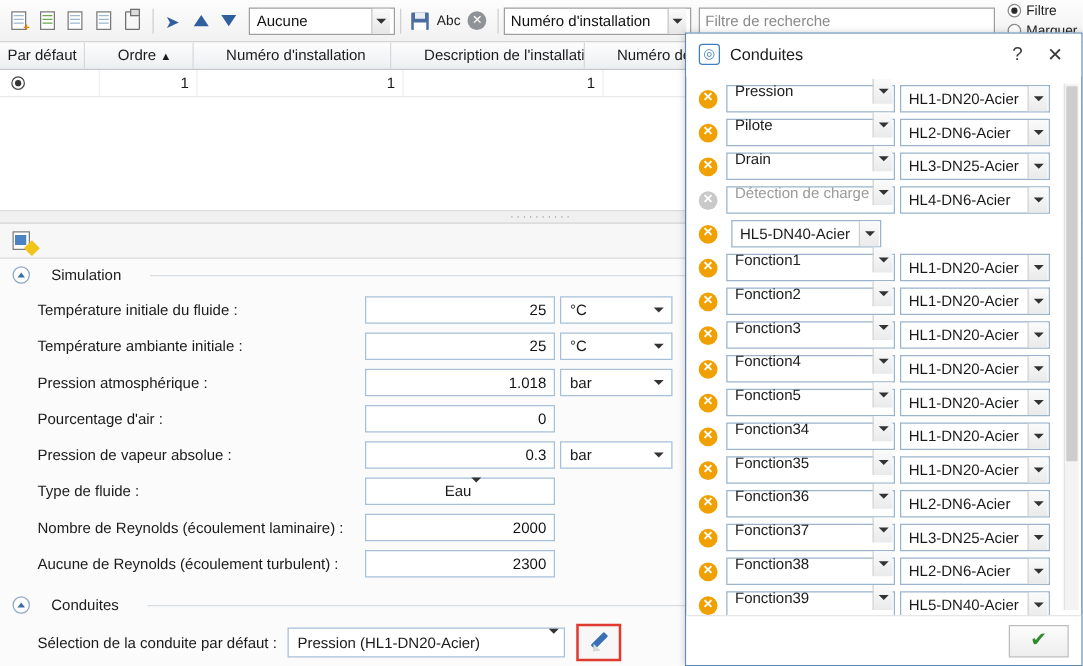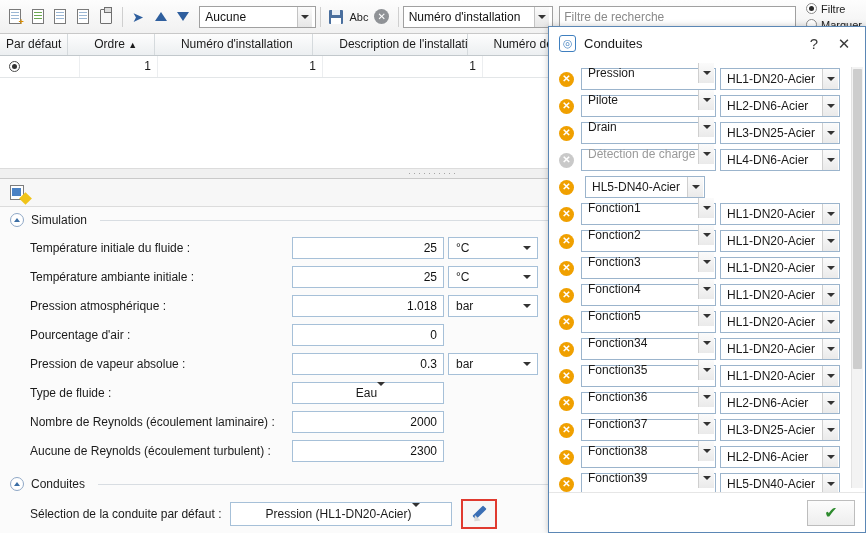--- a/index.html
+++ b/index.html
@@ -90,21 +90,21 @@
   .splitter .dots { letter-spacing:2px; color:#9a9a9a; font-size:9px; line-height:9px;}
   
   .lower {
     position:absolute;left:0;top:178px;width:866px;height:355px;background:#fbfbfb;border-top:1px solid #c9c9c9;
   }
   .panel-toolbar { height:28px; border-bottom:1px solid #dcdcdc; display:flex; align-items:center; padding-left:8px; background:#f7f7f7;}
   .pt-icon { width:22px;height:20px;position:relative; }
   .pt-icon .sheet{position:absolute;left:2px;top:2px;width:14px;height:15px;background:#fff;border:1px solid #7d7d7d;}
   .pt-icon .blue{position:absolute;left:4px;top:5px;width:9px;height:8px;background:#4a82c4;}
   .pt-icon .pencil{position:absolute;right:0;bottom:0;width:9px;height:9px;background:#f0c419;transform:rotate(45deg);}
-  .section-head { display:flex; align-items:center; height:26px; padding-left:10px; gap:7px; }
+  .section-head { display:flex; align-items:center; height:26px; padding-left:10px; gap:17px; }
   .chev-circle {
     width:14px;height:14px;border-radius:50%;border:1px solid #8fa8c6;background:#ffffff;
     display:flex;align-items:center;justify-content:center;
   }
   .chev-up { width:0;height:0;border-left:3px solid transparent;border-right:3px solid transparent;border-bottom:4px solid #3b6ea5;}
   .section-title { font-size:12px; color:#1c1c1c; }
   .section-rule { flex:1; height:1px; background:#d8dde2; margin-left:6px; margin-right:10px;}
   .form-row { display:flex; align-items:center; height:29px; padding-left:30px; }
   .form-label { width:262px; font-size:12px; color:#1b1b1b; }
   .field {
@@ -117,21 +117,21 @@
   }
   .unit .car { width:16px;height:20px;display:flex;align-items:center;justify-content:center;}
   .wide-field {
     width:152px;height:22px;border:1px solid #a6c0d8;background:#ffffff;
     display:flex;align-items:center;justify-content:center;padding:0 2px 0 7px;font-size:12px;
   }
   .conduit-row { display:flex; align-items:center; height:34px; padding-left:30px; }
   .conduit-label { width:200px; font-size:12px;}
   .conduit-combo {
     width:222px;height:24px;border:1px solid #a6c0d8;background:#ffffff;
-    display:flex;align-items:center;justify-content:center;padding:0 4px 0 7px;font-size:12px;
+    display:flex;align-items:center;justify-content:space-between;padding:0 4px 0 7px;font-size:12px;
   }
   .pencil-btn {
     width:36px;height:30px;border:2px solid #e03a2f;margin-left:9px;
     display:flex;align-items:center;justify-content:center;background:#f7f7f7;
   }
   .pencil-shape { width:17px;height:17px;position:relative; }
   .pencil-shape:before{
     content:"";position:absolute;left:6px;top:-1px;width:5px;height:15px;background:#3b6fb5;
     transform:rotate(45deg); border-radius:1px;
   }

